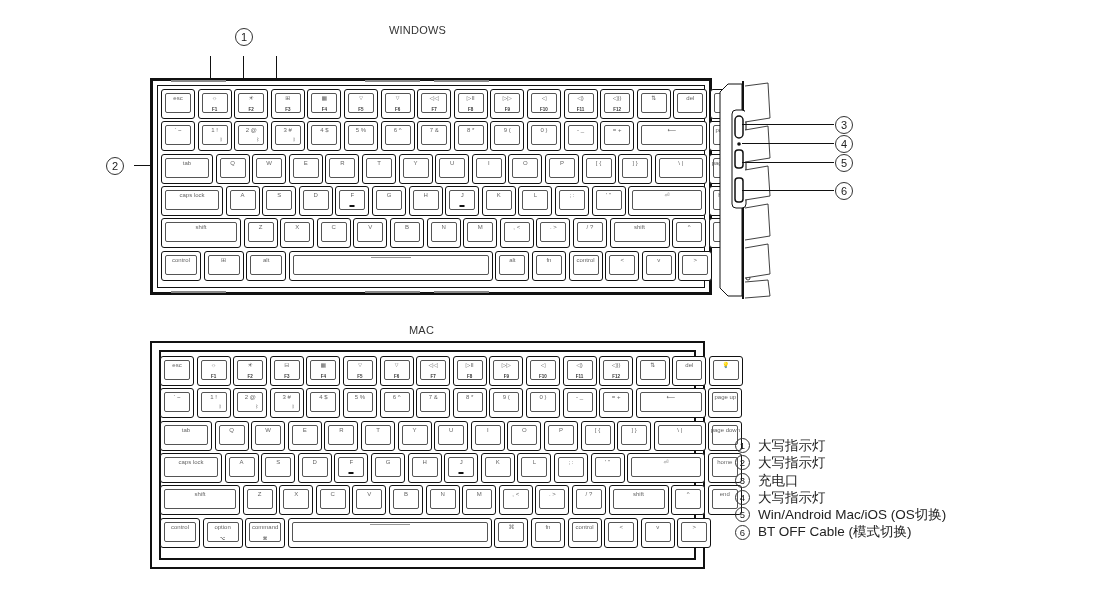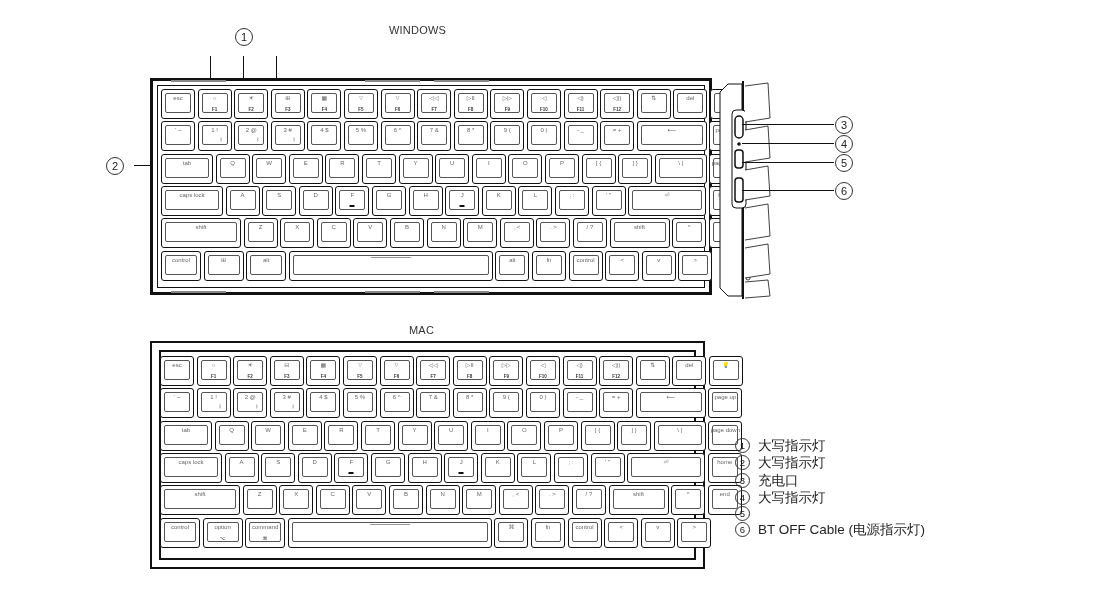--- a/index.html
+++ b/index.html
@@ -676,18 +676,19 @@
   <div class="item">
       <span class="num">3</span>
       <span>充电口</span>
     </div>
   <div class="item">
       <span class="num">4</span>
       <span>大写指示灯</span>
     </div>
   <div class="item">
       <span class="num">5</span>
+      <span>Win/Android  Mac/iOS (OS切换)</span>
     </div>
   <div class="item">
       <span class="num">6</span>
-      <span>BT OFF Cable (电源指示灯)</span>
+      <span>BT OFF Cable (模式切换)</span>
     </div>
 </div>
 
 </body></html>

